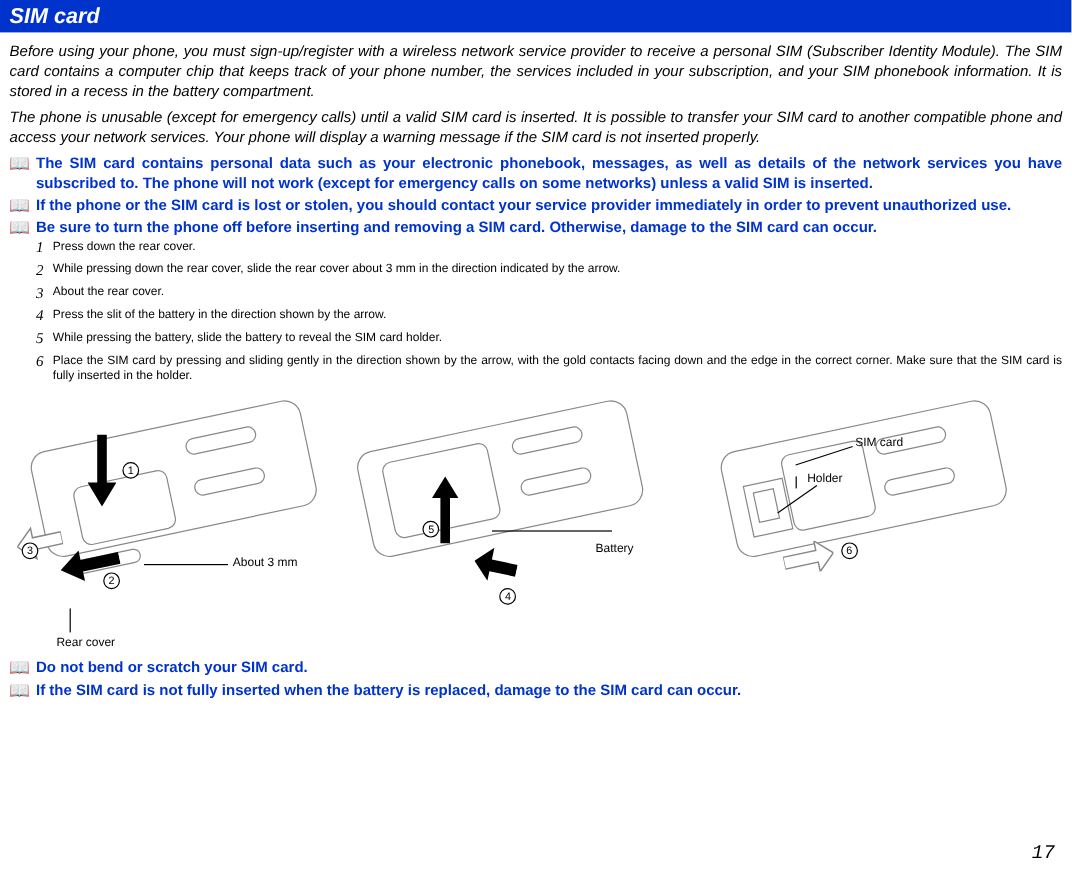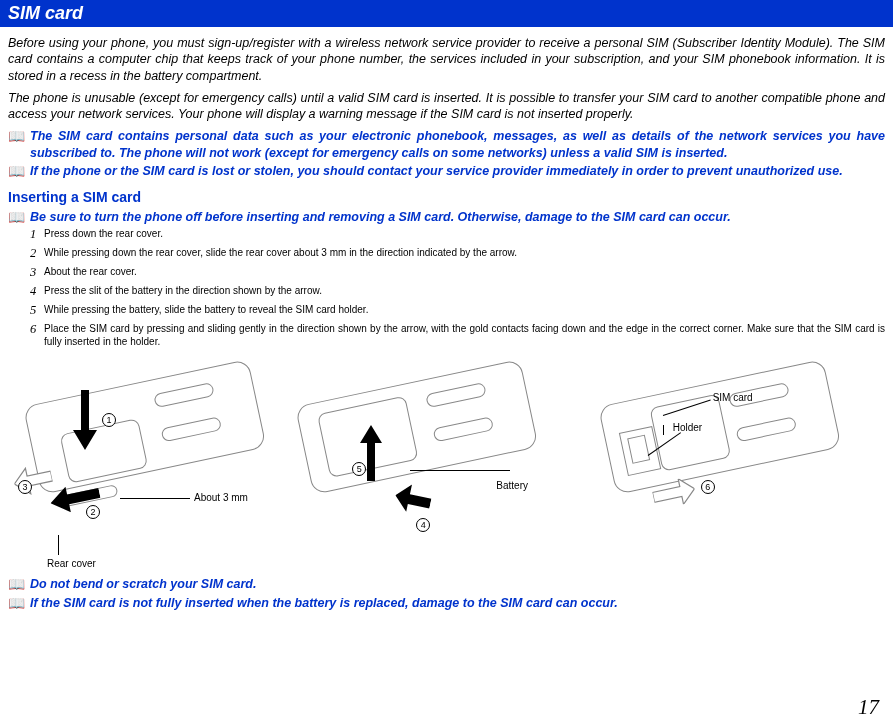--- a/index.html
+++ b/index.html
@@ -38,21 +38,20 @@
     .note-icon {
       flex: 0 0 22px;
       color: #0033cc;
       font-size: 14px;
       text-align: left;
     }
     .note-text {
       flex: 1;
       color: #0033cc;
       font-weight: bold;
-      font-style: italic;
       font-size: 12.5px;
       line-height: 1.3;
       text-align: justify;
     }
     .subheading {
       color: #0033cc;
       font-weight: bold;
       font-size: 14px;
       margin-top: 10px;
       margin-bottom: 4px;
@@ -129,22 +128,22 @@
       position: absolute;
       fill: #fff;
       stroke: #888;
       stroke-width: 1.2;
     }
     .page-num {
       position: absolute;
       bottom: 6px;
       right: 14px;
       font-style: italic;
-      font-size: 21px;
-      font-family: Liberation Serif, serif;
+      font-size: 16px;
+      font-family: Liberation Mono, monospace;
     }
     .slot {
         position:absolute;
         border:1.2px solid #888;
         border-radius: 10px;
     }
   </style>
 </head>
 <body>
 
@@ -159,21 +158,20 @@
 
   <div class="note-row">
     <span class="note-icon">📖</span>
     <span class="note-text">The SIM card contains personal data such as your electronic phonebook, messages, as well as details of the network services you have subscribed to. The phone will not work (except for emergency calls on some networks) unless a valid SIM is inserted.</span>
   </div>
   <div class="note-row">
     <span class="note-icon">📖</span>
     <span class="note-text">If the phone or the SIM card is lost or stolen, you should contact your service provider immediately in order to prevent unauthorized use.</span>
   </div>
 
-  <div class="subheading">Inserting a SIM card</div>
 
   <div class="note-row">
     <span class="note-icon">📖</span>
     <span class="note-text">Be sure to turn the phone off before inserting and removing a SIM card. Otherwise, damage to the SIM card can occur.</span>
   </div>
 
   <div class="step-row">
     <span class="step-num">1</span>
     <span class="step-text">Press down the rear cover.</span>
   </div>

